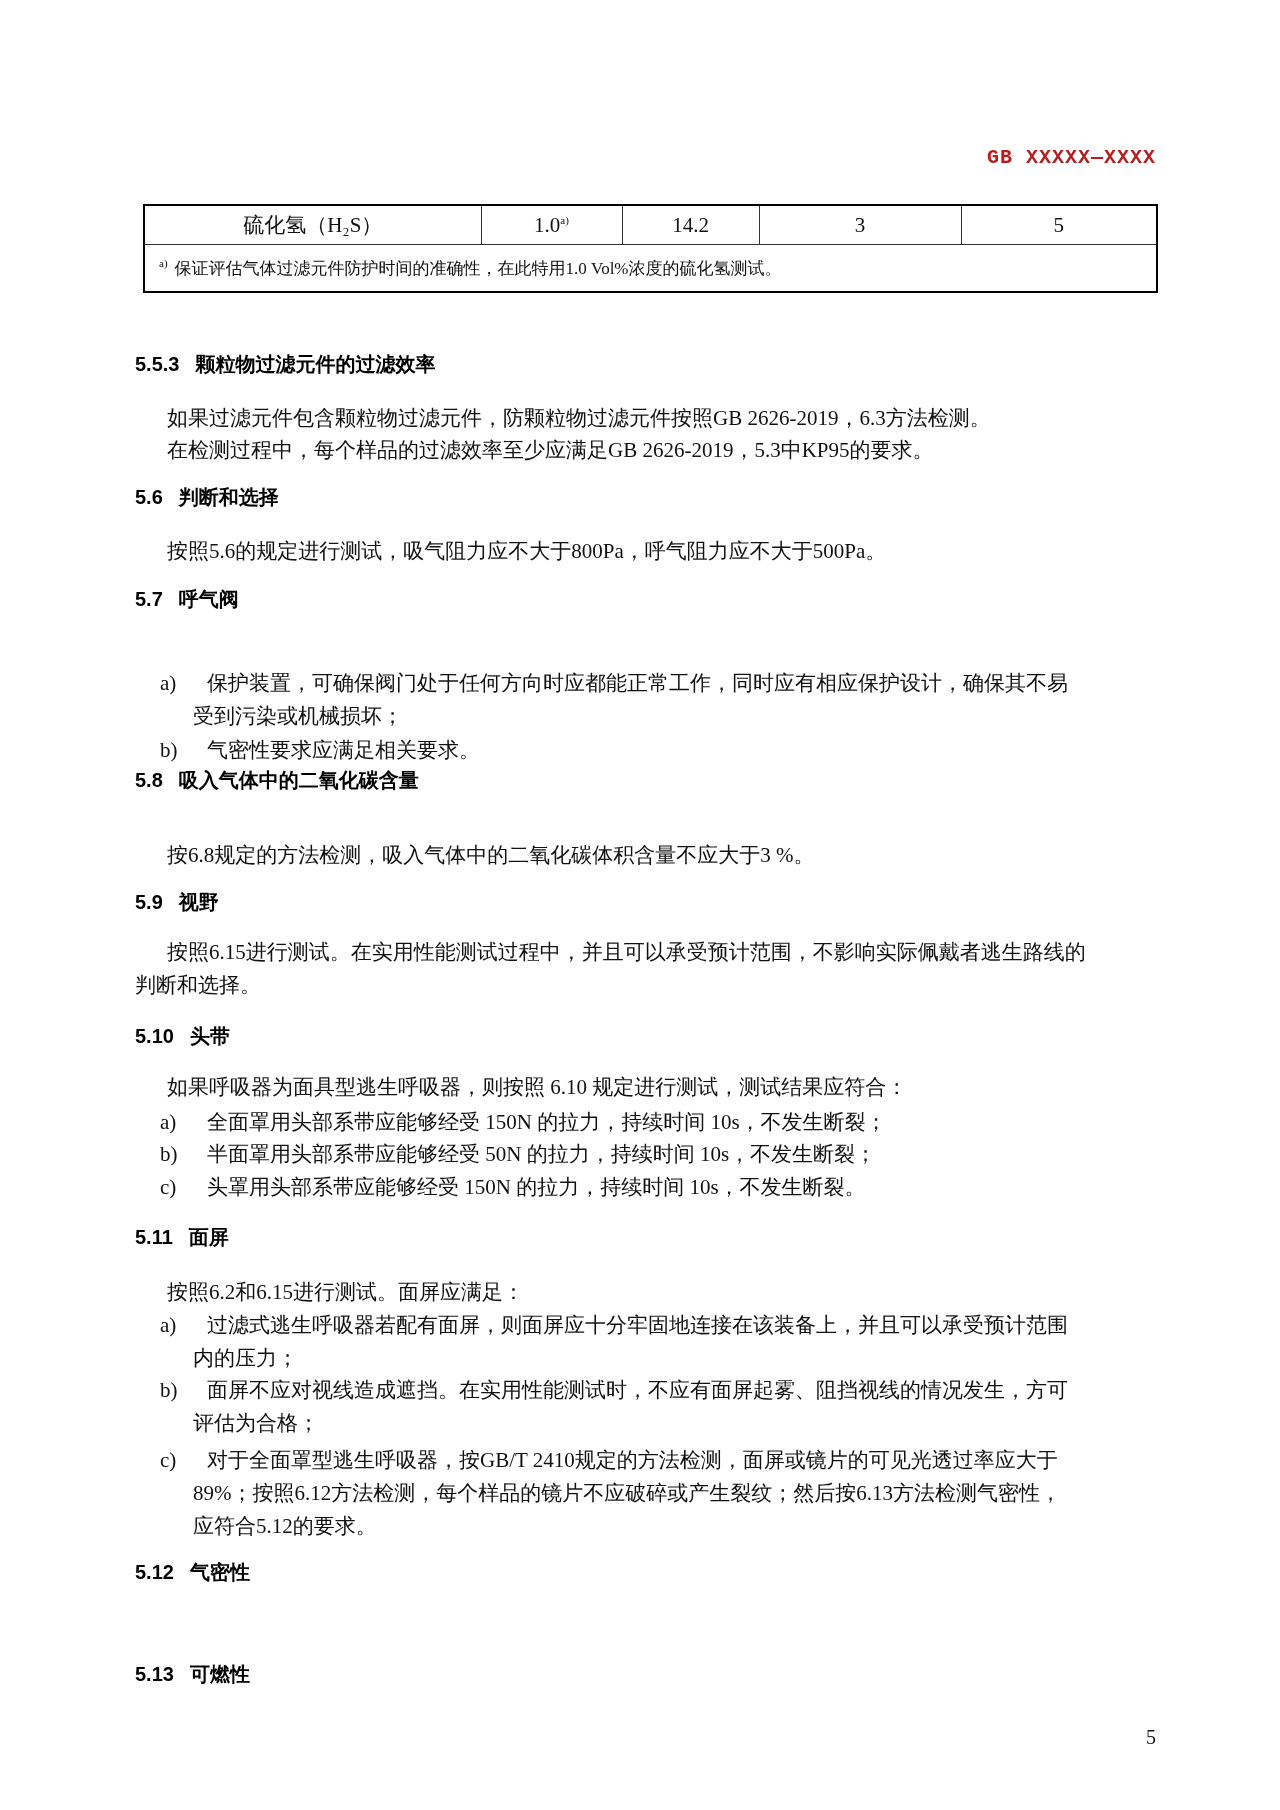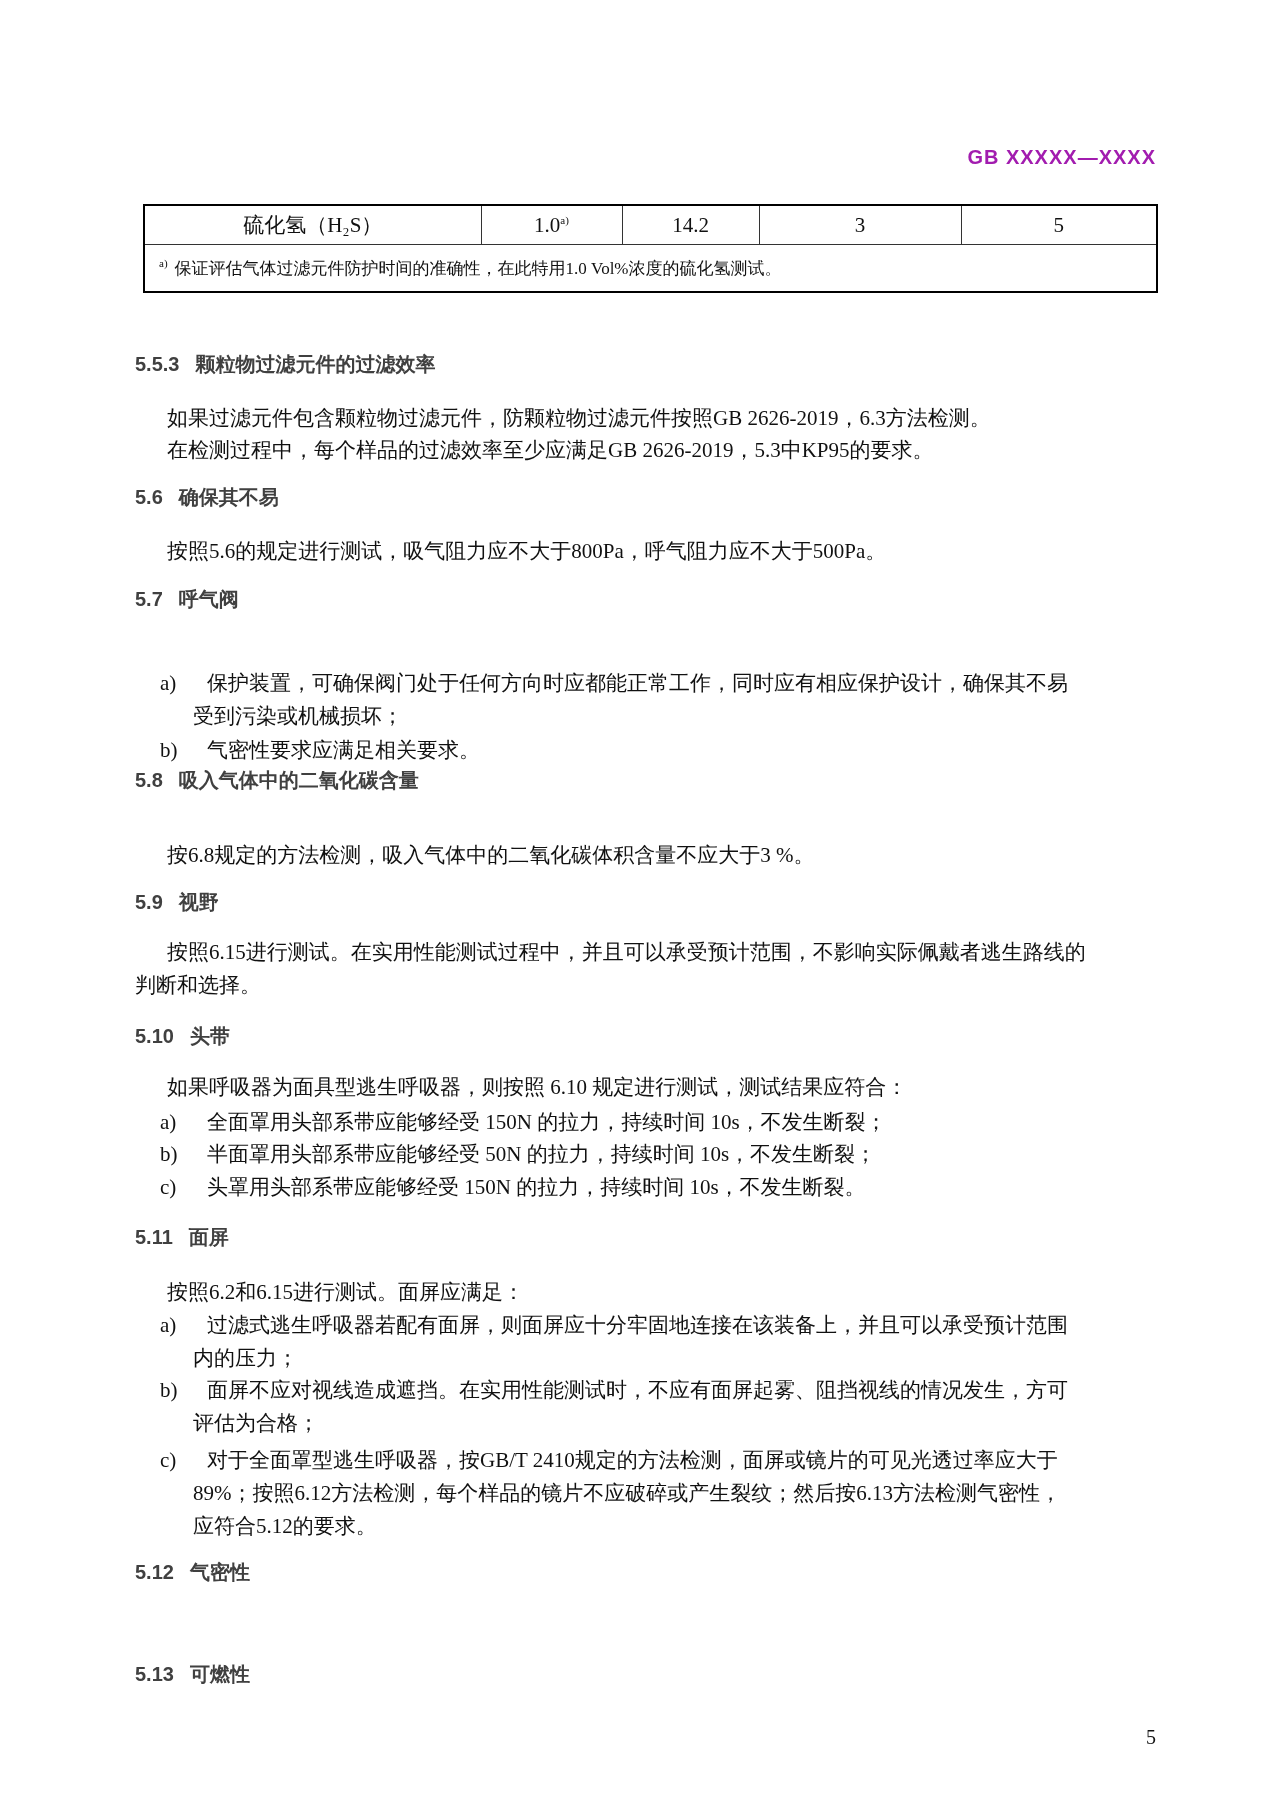--- a/index.html
+++ b/index.html
@@ -2,41 +2,41 @@
 <html><head>
 <meta charset="utf-8">
 <style>
   html,body { margin:0; padding:0; background:#ffffff; }
   .page {
     position:relative; width:1280px; height:1810px; background:#ffffff;
     font-family:"Liberation Serif","DejaVu Serif",serif; color:#111;
     overflow:hidden;
   }
   .doc-header {
-    position:absolute; font-family:Liberation Sans, sans-serif;
-    font-weight:bold; font-size:20px; letter-spacing:1px; color:#a21caf;
+    position:absolute; font-family:Liberation Mono, monospace;
+    font-weight:bold; font-size:20px; letter-spacing:1px; color:#b91c1c;
   }
   .spec-table {
     position:absolute; border-collapse:collapse; table-layout:fixed;
     border:2px solid #000;
     padding-left:27px;
   }
   .spec-table td {
     border:1px solid #333; font-size:21px; text-align:center; padding:0;
     height:38px; vertical-align:middle; color:#111;
   }
   .spec-table td.footnote-cell {
     text-align:left; font-size:17px; height:46px; padding-left:12px;
   }
   .spec-table sup { font-size:11px; vertical-align:super; }
   .footnote-cell sup { margin-right:7px; margin-left:2px; }
   .sec-heading {
     position:absolute; left:135px; right:124px;
     font-family:"Liberation Sans","DejaVu Sans",sans-serif;
-    font-weight:bold; font-size:20px; line-height:26px; color:#404040;
+    font-weight:bold; font-size:20px; line-height:26px; color:#000000;
     white-space:nowrap;
   }
   .sec-num { margin-right:16px; }
   .para {
     position:absolute; left:135px; right:124px;
     font-size:21px; line-height:33px; text-indent:32px; white-space:pre-wrap;
   }
   .list-item {
     position:absolute; left:135px; right:124px; padding-left:58px;
     font-size:21px; line-height:33px; text-indent:14px;
@@ -78,21 +78,21 @@
   </tbody>
     </table>
 
   <div class="sec-heading" style="top:351px">
     <span class="sec-num">5.5.3</span><span class="sec-title">颗粒物过滤元件的过滤效率</span>
   </div>
   <div class="para" style="top:402px">如果过滤元件包含颗粒物过滤元件，防颗粒物过滤元件按照GB 2626-2019，6.3方法检测。</div>
   <div class="para" style="top:434px">在检测过程中，每个样品的过滤效率至少应满足GB 2626-2019，5.3中KP95的要求。</div>
 
   <div class="sec-heading" style="top:484px">
-    <span class="sec-num">5.6</span><span class="sec-title">确保其不易</span>
+    <span class="sec-num">5.6</span><span class="sec-title">判断和选择</span>
   </div>
   <div class="para" style="top:535px">按照5.6的规定进行测试，吸气阻力应不大于800Pa，呼气阻力应不大于500Pa。</div>
 
   <div class="sec-heading" style="top:586px">
     <span class="sec-num">5.7</span><span class="sec-title">呼气阀</span>
   </div>
   <div class="list-item" style="top:667px">
     <span class="marker">a)</span><span class="item-text">保护装置，可确保阀门处于任何方向时应都能正常工作，同时应有相应保护设计，确保其不易
 受到污染或机械损坏；</span>
   </div>

